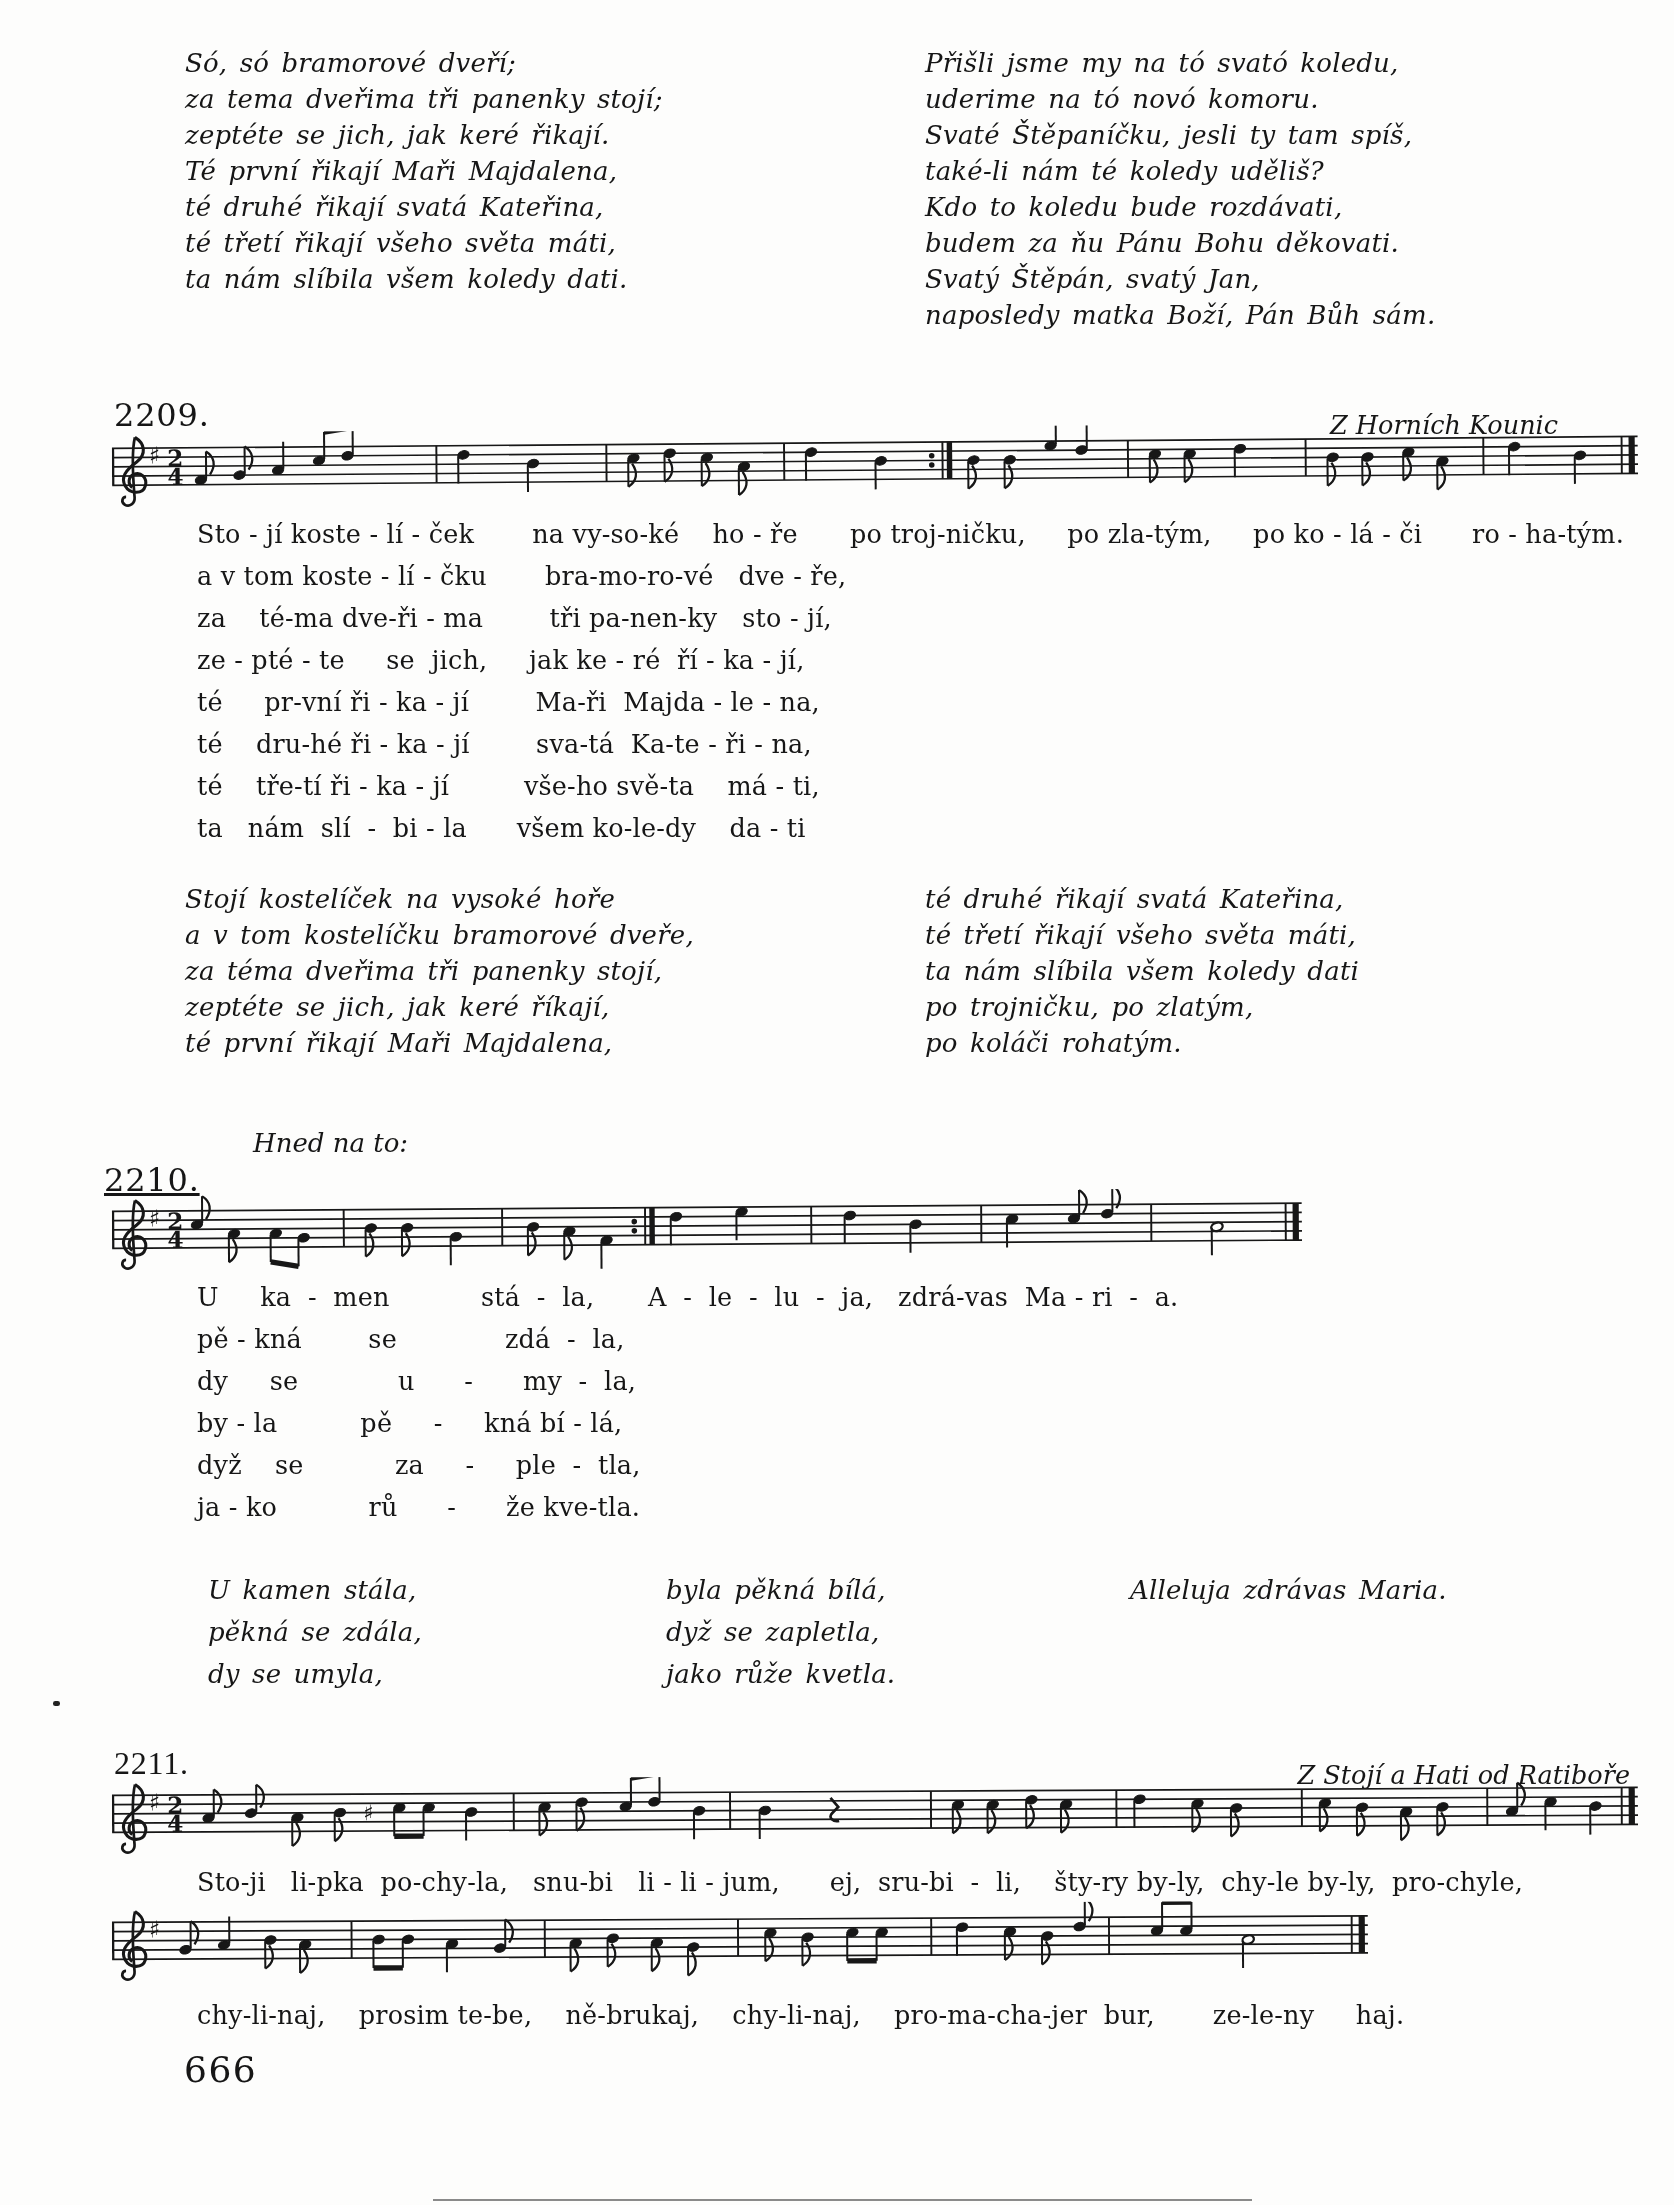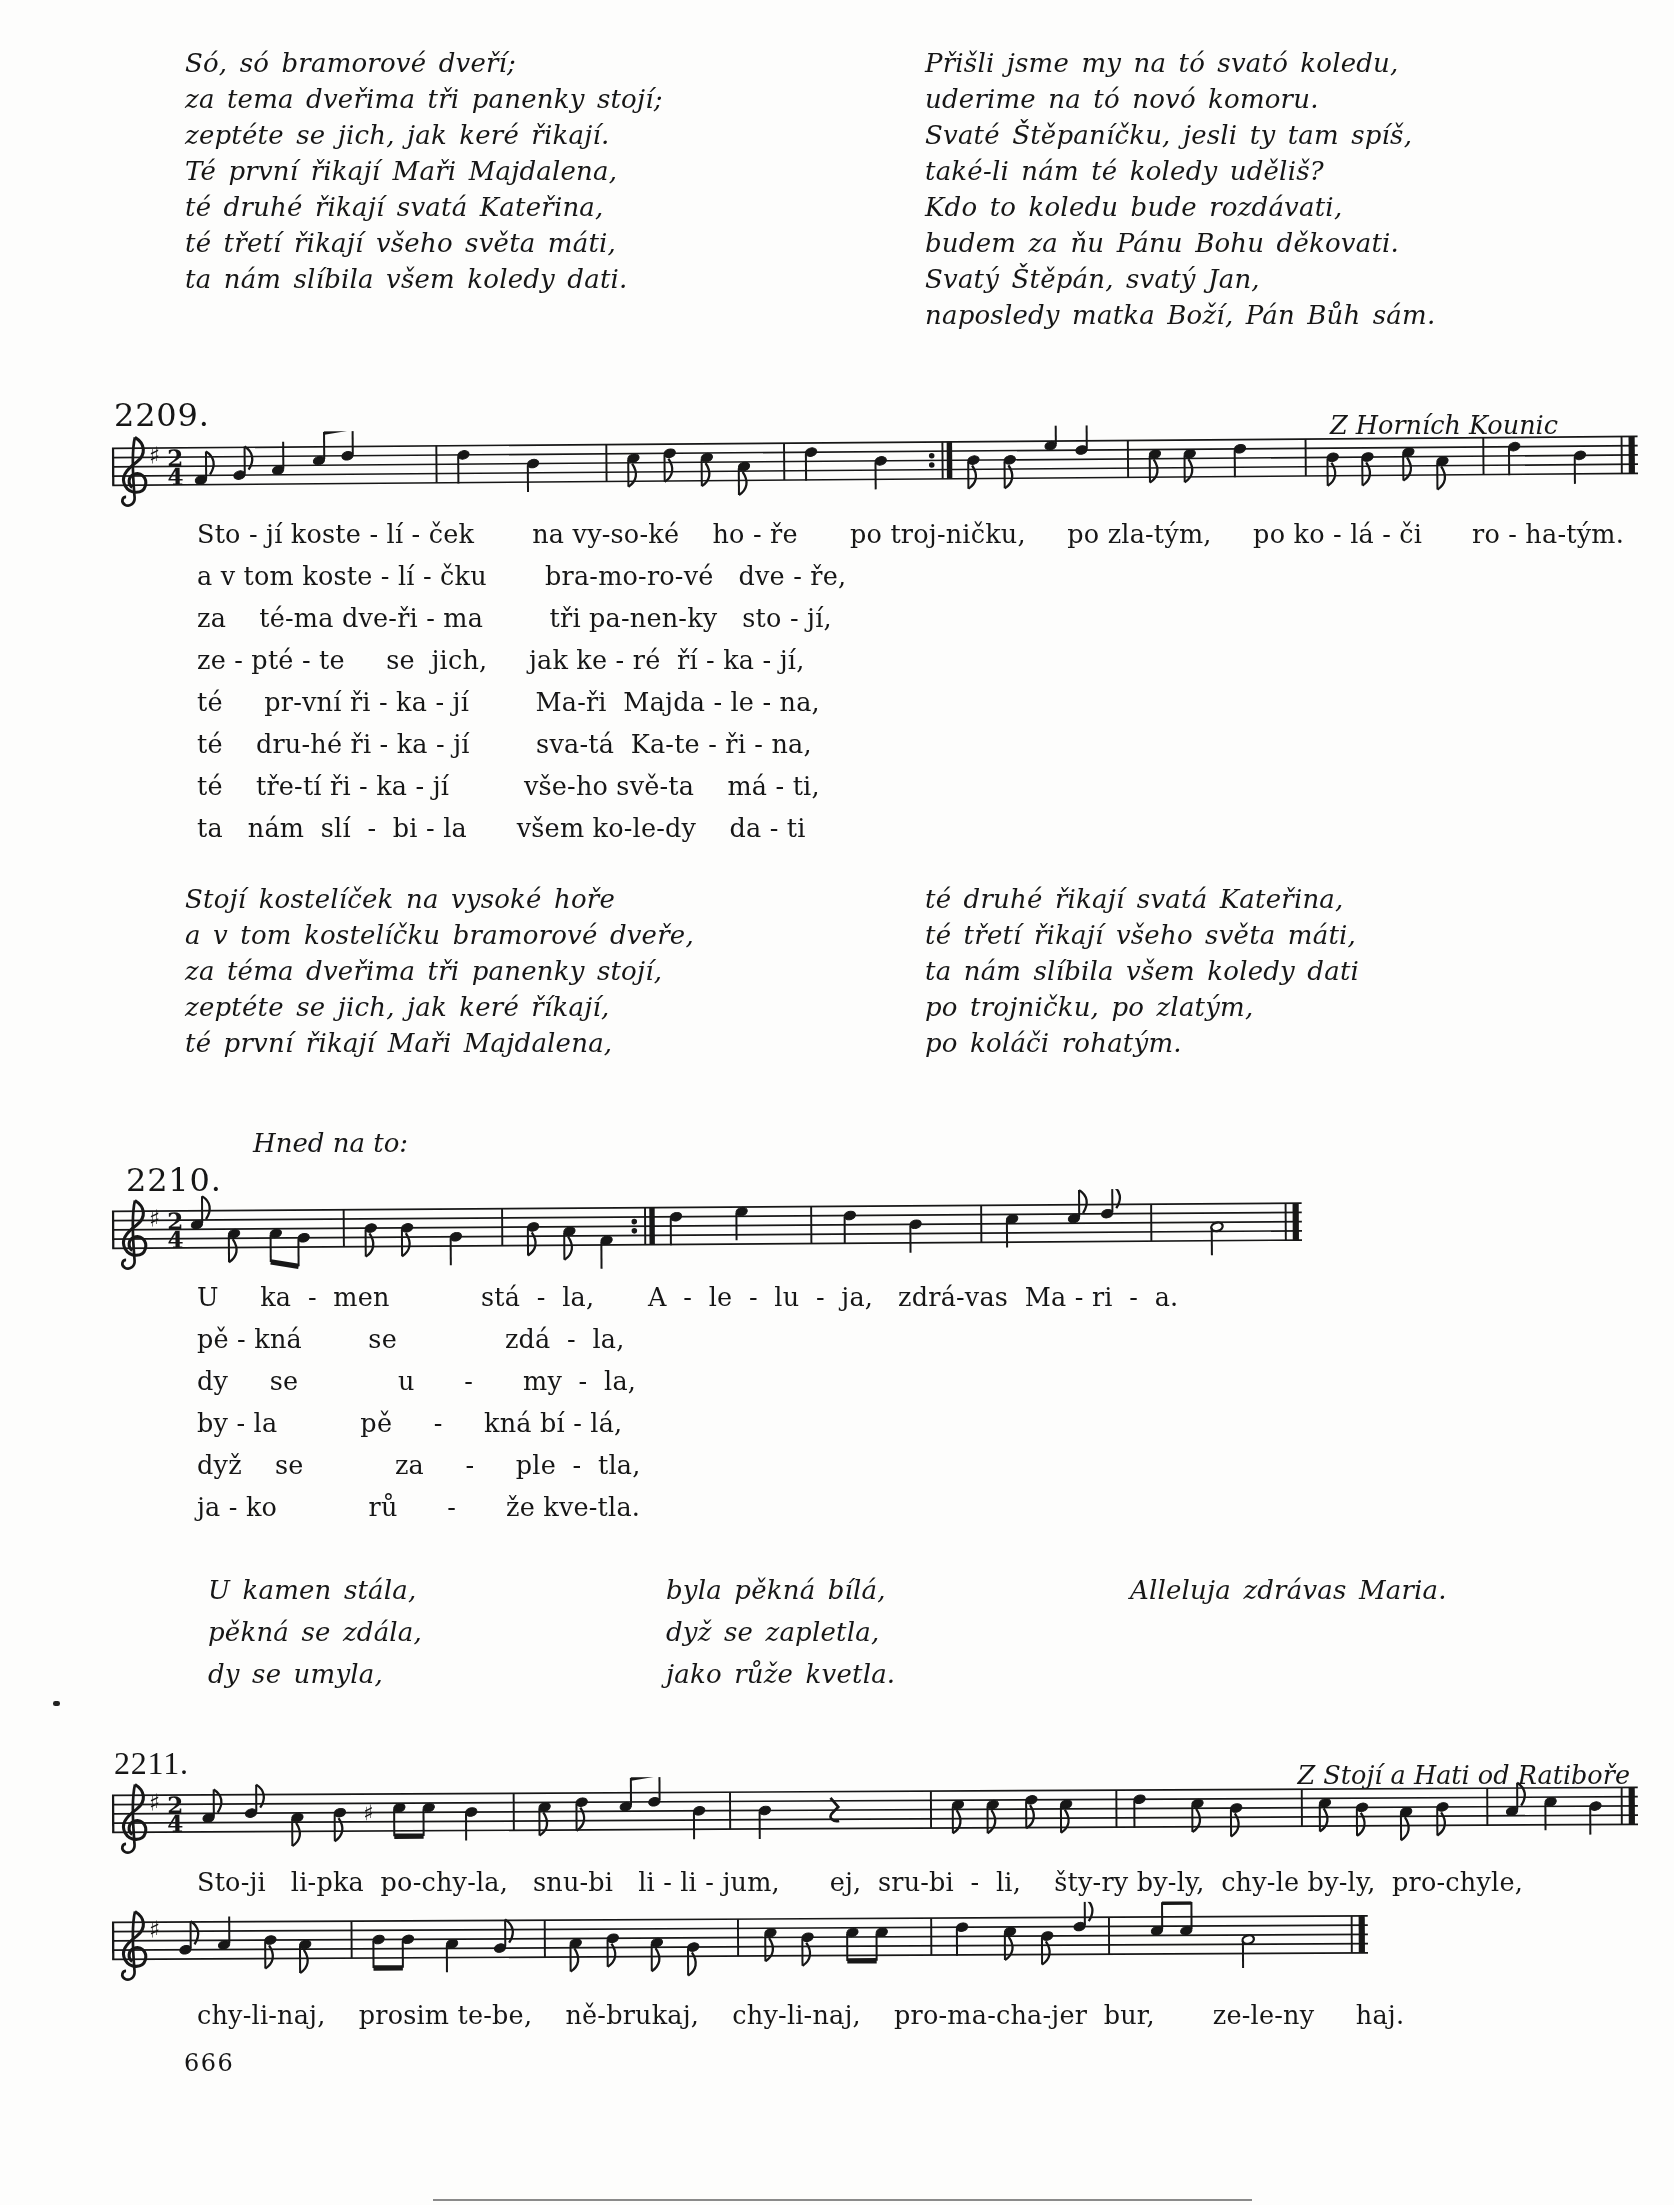--- a/index.html
+++ b/index.html
@@ -32,21 +32,21 @@
     position:absolute;
     font-style:italic;font-size:25.5px;
     text-align:right;
   }
   .note-label{
     position:absolute;
     font-style:italic;font-size:26px;
   }
   .pagenum{
     position:absolute;
-    font-size:24px;letter-spacing:1.5px;
+    font-size:36px;letter-spacing:1.5px;
   }
   .staff{position:absolute;transform-origin:left center;}
   .staff svg{display:block;width:100%;height:100%;}
   .speck{position:absolute;width:7px;height:4.6px;background:#222;border-radius:2.3px;}
   .rule{position:absolute;height:1.5px;background:#8a8a8a;}
 </style>
 </head>
 <body>
 
 <div class="verse" style="left:185px;top:45px;">Só, só bramorové dveří;
@@ -179,21 +179,21 @@
 za téma dveřima tři panenky stojí,
 zeptéte se jich, jak keré říkají,
 té první řikají Maři Majdalena,</div>
 <div class="verse" style="left:925px;top:881px;">té druhé řikají svatá Kateřina,
 té třetí řikají všeho světa máti,
 ta nám slíbila všem koledy dati
 po trojničku, po zlatým,
 po koláči rohatým.</div>
 
 <div class="note-label" style="left:253px;top:1128px;">Hned na to:</div>
-<div class="num" style="left:126px;top:1161px;">2210.</div>
+<div class="num" style="left:104px;top:1161px;text-decoration:underline;">2210.</div>
 
 <div class="staff" style="left:112px;top:1196px;width:1190px;height:77px;transform:rotate(-0.4deg);">
     <svg viewBox="0 0 1540 100" preserveAspectRatio="none">
       <line x1="0" y1="20" x2="1540" y2="20" stroke="#171717" stroke-width="2.2"></line>
       <line x1="0" y1="32" x2="1540" y2="32" stroke="#171717" stroke-width="2.2"></line>
       <line x1="0" y1="44" x2="1540" y2="44" stroke="#171717" stroke-width="2.2"></line>
       <line x1="0" y1="56" x2="1540" y2="56" stroke="#171717" stroke-width="2.2"></line>
       <line x1="0" y1="68" x2="1540" y2="68" stroke="#171717" stroke-width="2.2"></line>
       <line x1="1.5" y1="20" x2="1.5" y2="68" stroke="#171717" stroke-width="3"></line>
       <path d="M30 6 C43 14 45 28 32 38 C17 49 11 58 17 69 C23 80 40 80 43 69 C46 58 37 50 28 54 C21 57 20 66 26 71" fill="none" stroke="#171717" stroke-width="4"></path>

